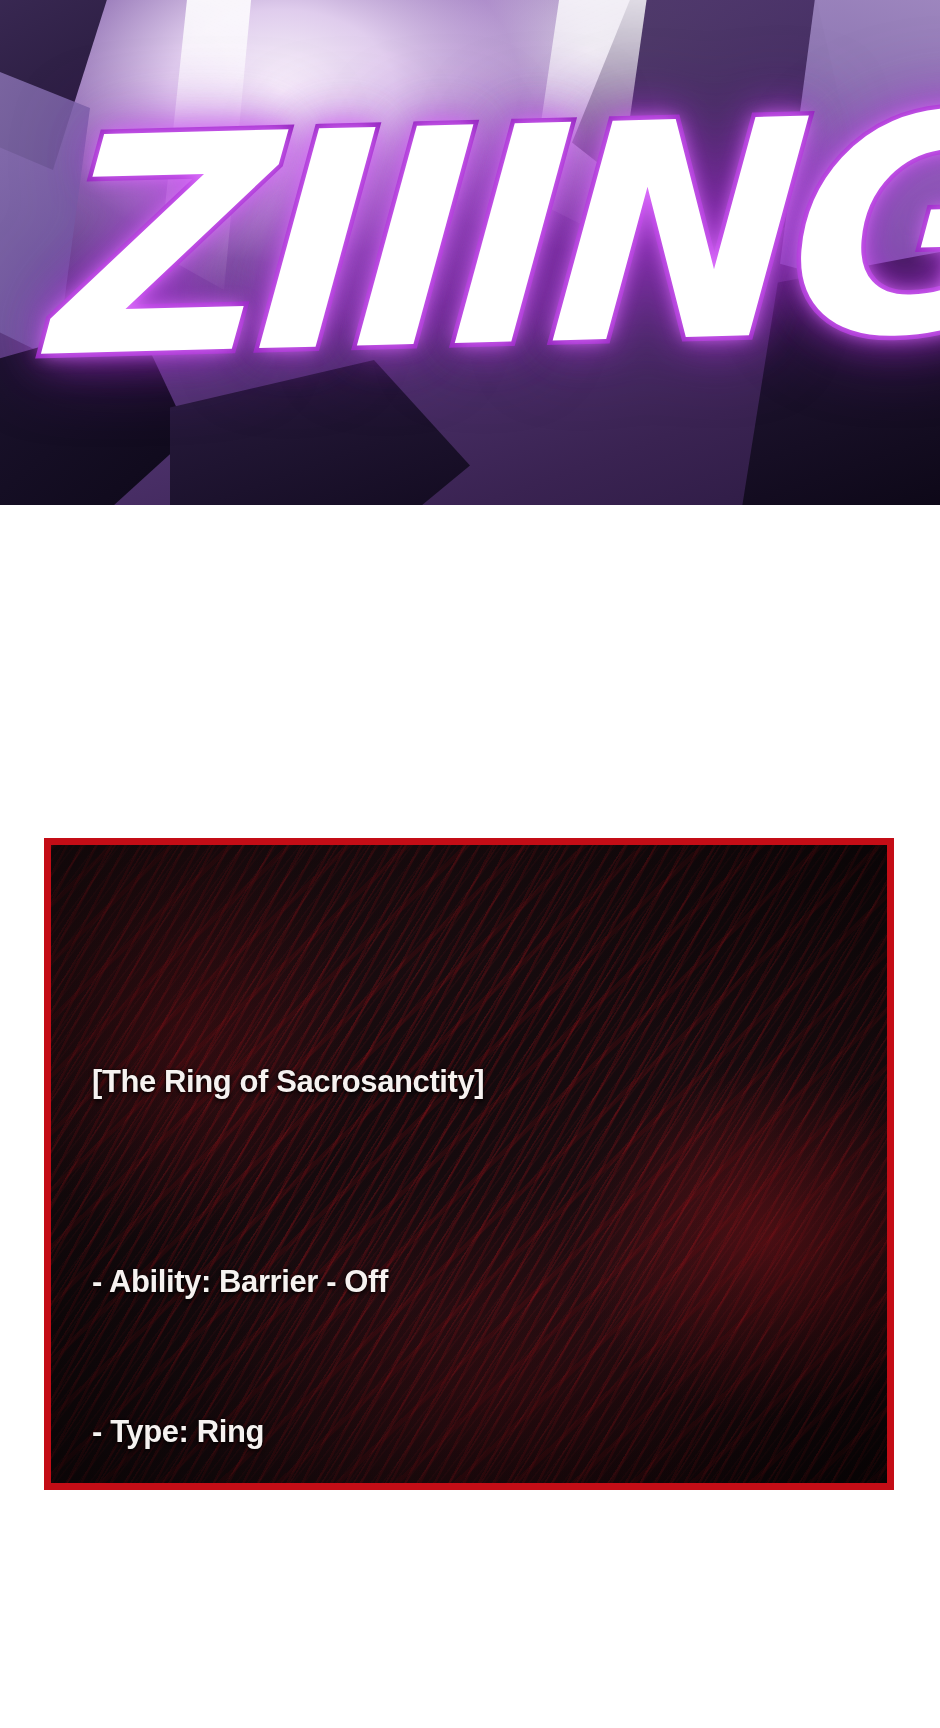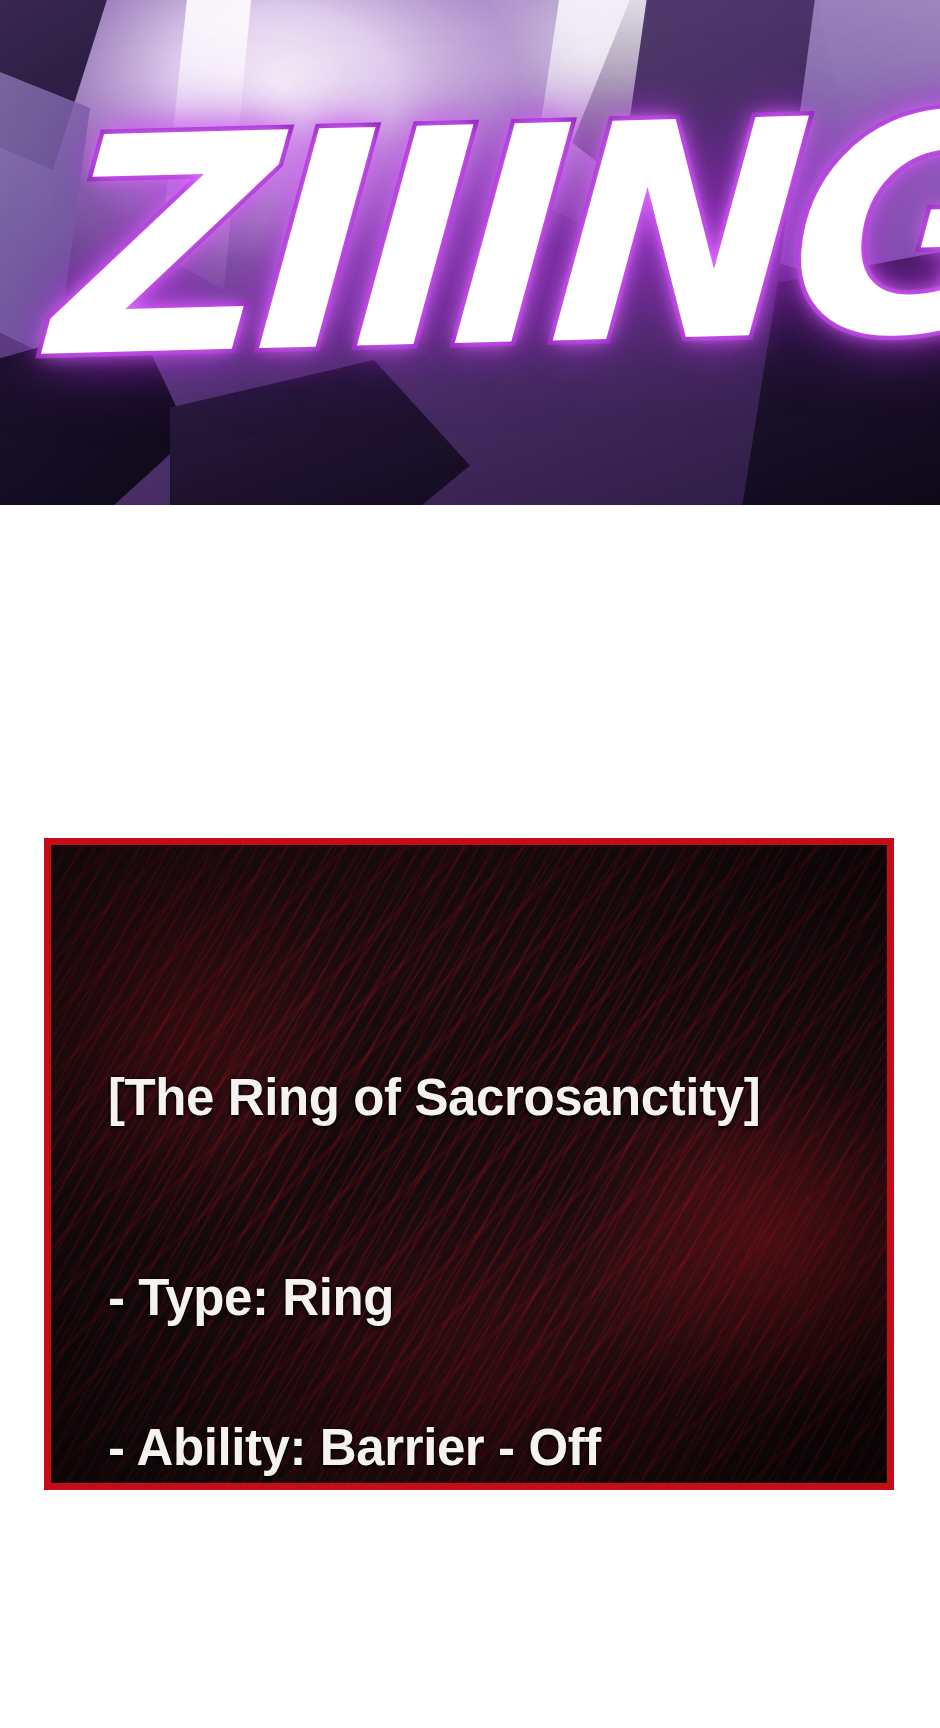--- a/index.html
+++ b/index.html
@@ -165,31 +165,30 @@
   }
   .vignette {
     position: absolute;
     inset: 0;
     background: radial-gradient(ellipse 72% 68% at 50% 46%, rgba(0,0,0,0) 38%, rgba(0,0,0,0.55) 100%);
   }
 
   .item-text {
     position: absolute;
     left: 41px;
-    top: 128px;
+    top: 112px;
     right: 12px;
     color: #f6f2f0;
     font-family: "Liberation Sans", sans-serif;
     font-weight: 700;
-    font-size: 51px;
+    font-size: 31px;
     line-height: 50px;
     letter-spacing: -0.4px;
     text-shadow: 0 2px 4px rgba(0,0,0,0.85), 0 0 2px rgba(0,0,0,0.9);
     white-space: pre;
-    margin-left: 16px;
   }
   .line-title { margin-bottom: 50px; }
 </style>
 </head>
 <body>
 
 <div class="art-panel">
   <div class="art-bg"></div>
 
   <div class="shard sh-left-top"></div>
@@ -208,19 +207,19 @@
 </div>
 
 <div class="gutter"></div>
 
 <div class="item-window">
   <div class="grunge"></div>
   <div class="vignette"></div>
 
   <div class="item-text">
     <div class="line-title">[The Ring of Sacrosanctity]</div>
+    <div>- Ability: Barrier - Off</div>
     <div>- Type: Ring</div>
-    <div>- Ability: Barrier - Off</div>
     
     
     
   </div>
 </div>
 
 </body></html>

